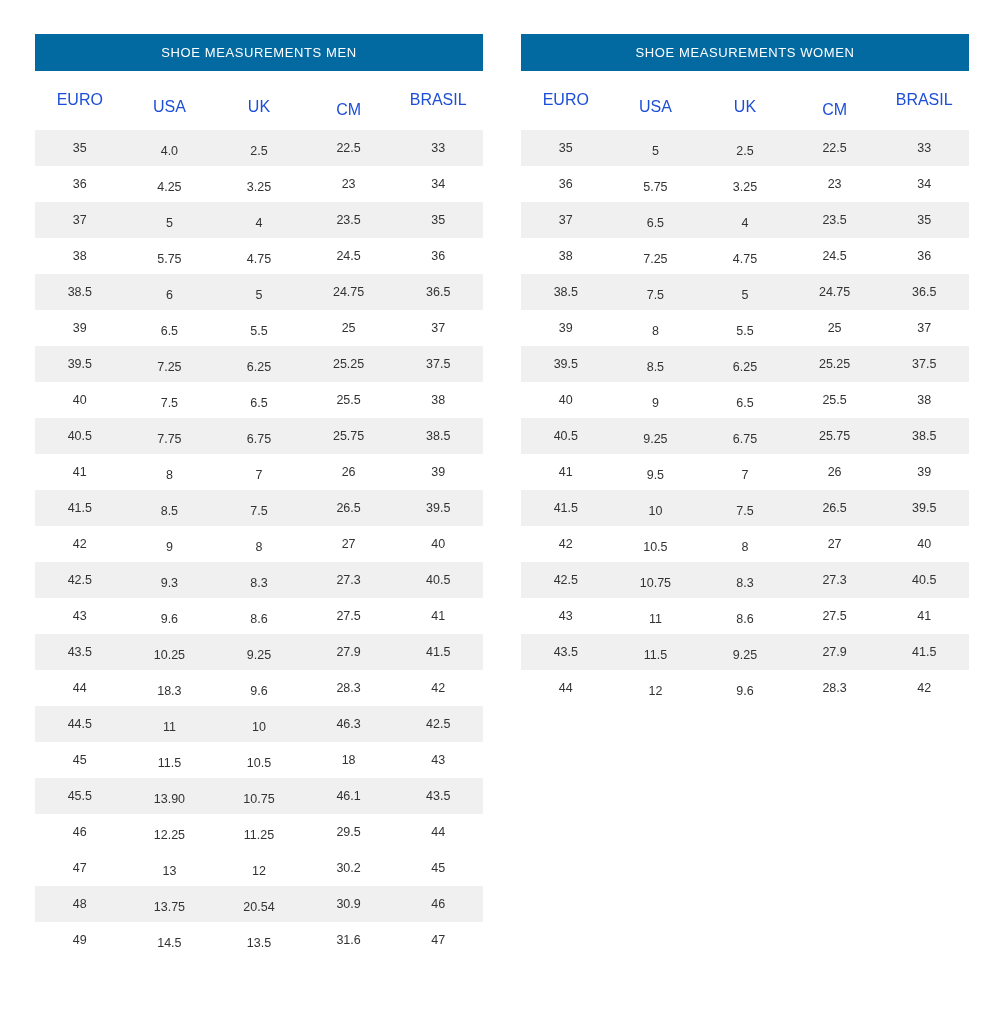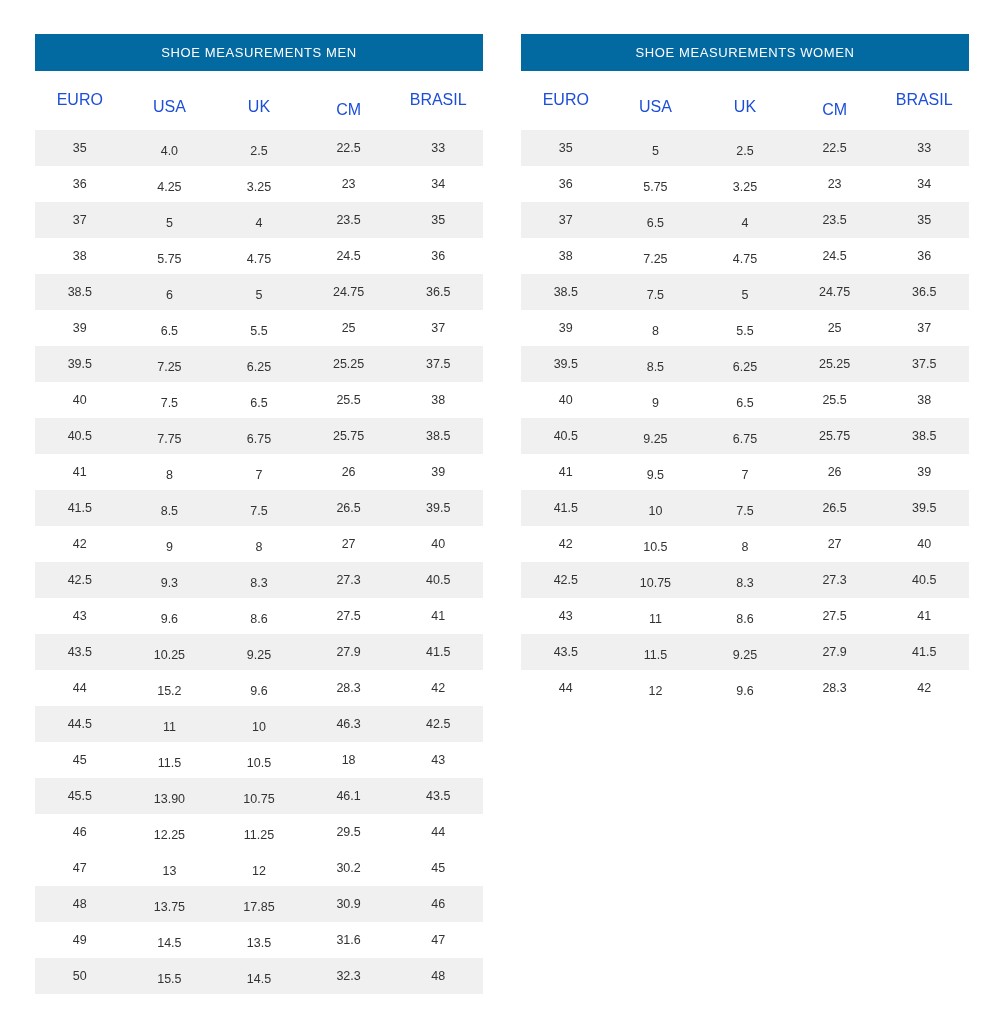--- a/index.html
+++ b/index.html
@@ -185,21 +185,21 @@
           </tr>
           <tr class="odd">
             <td class="c0">43.5</td>
             <td class="c1">10.25</td>
             <td class="c2">9.25</td>
             <td class="c3">27.9</td>
             <td class="c4">41.5</td>
           </tr>
           <tr class="even">
             <td class="c0">44</td>
-            <td class="c1">15.2</td>
+            <td class="c1">18.3</td>
             <td class="c2">9.6</td>
             <td class="c3">28.3</td>
             <td class="c4">42</td>
           </tr>
           <tr class="odd">
             <td class="c0">44.5</td>
             <td class="c1">11</td>
             <td class="c2">10</td>
             <td class="c3">46.3</td>
             <td class="c4">42.5</td>
@@ -228,37 +228,30 @@
           <tr class="even">
             <td class="c0">47</td>
             <td class="c1">13</td>
             <td class="c2">12</td>
             <td class="c3">30.2</td>
             <td class="c4">45</td>
           </tr>
           <tr class="odd">
             <td class="c0">48</td>
             <td class="c1">13.75</td>
-            <td class="c2">17.85</td>
+            <td class="c2">20.54</td>
             <td class="c3">30.9</td>
             <td class="c4">46</td>
           </tr>
           <tr class="even">
             <td class="c0">49</td>
             <td class="c1">14.5</td>
             <td class="c2">13.5</td>
             <td class="c3">31.6</td>
             <td class="c4">47</td>
-          </tr>
-          <tr class="odd">
-            <td class="c0">50</td>
-            <td class="c1">15.5</td>
-            <td class="c2">14.5</td>
-            <td class="c3">32.3</td>
-            <td class="c4">48</td>
           </tr>
         </tbody>
     </table>
   </div>
 
   <div class="table-wrap">
     <table>
       <caption>SHOE MEASUREMENTS WOMEN</caption>
       <thead>
         <tr>

